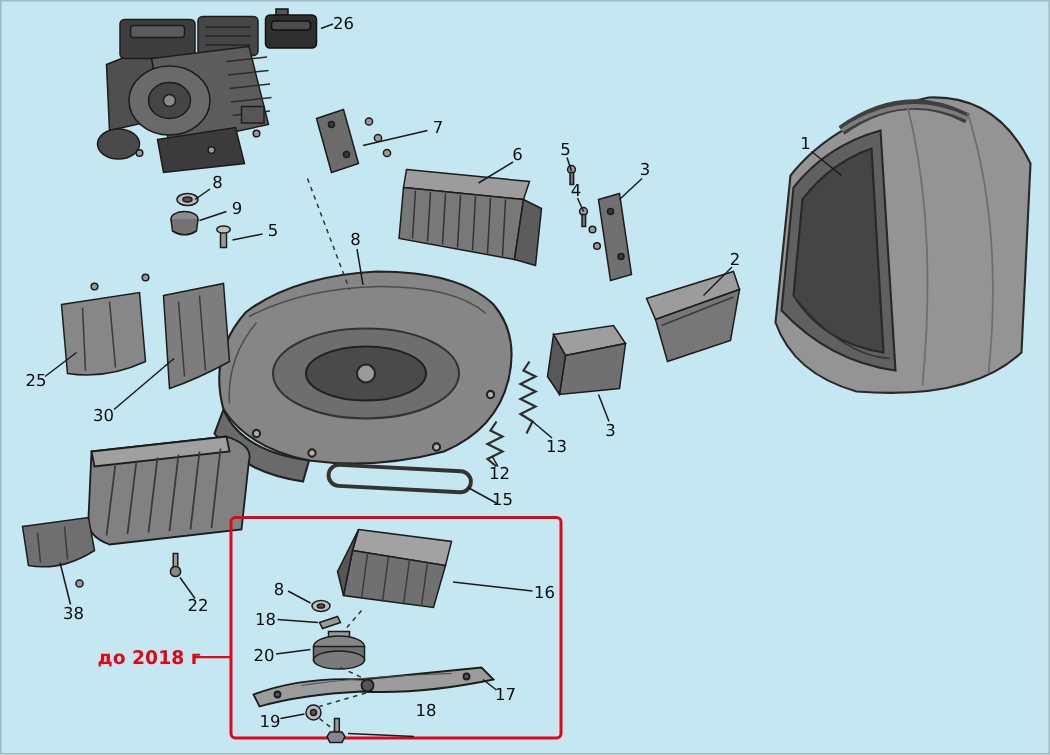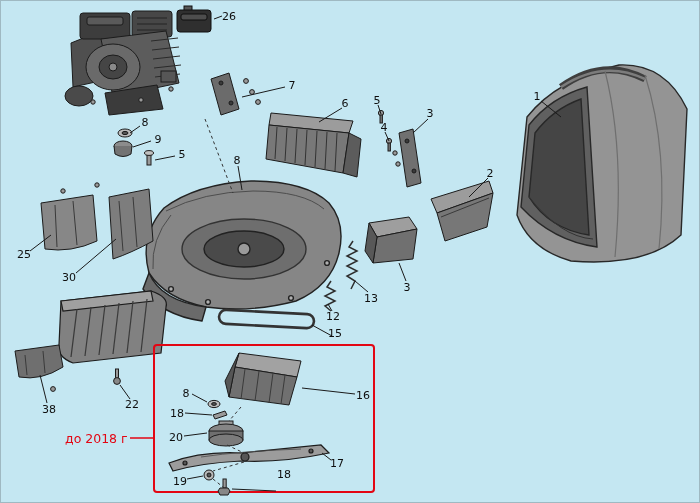--- a/index.html
+++ b/index.html
@@ -20,21 +20,21 @@
     font-size:11px;
     font-weight:normal;
     color:#0e0e0e;
     line-height:1;
     white-space:nowrap;
   }
   .annotation{
     position:absolute;
     transform:translateY(-50%);
     font-size:12.5px;
-    font-weight:normal;
+    font-weight:bold;
     color:#e30613;
     white-space:nowrap;
   }
 </style>
 </head>
 <body>
 
 <div class="stage">
 
   <svg width="700" height="503" viewBox="0 0 700 503">

